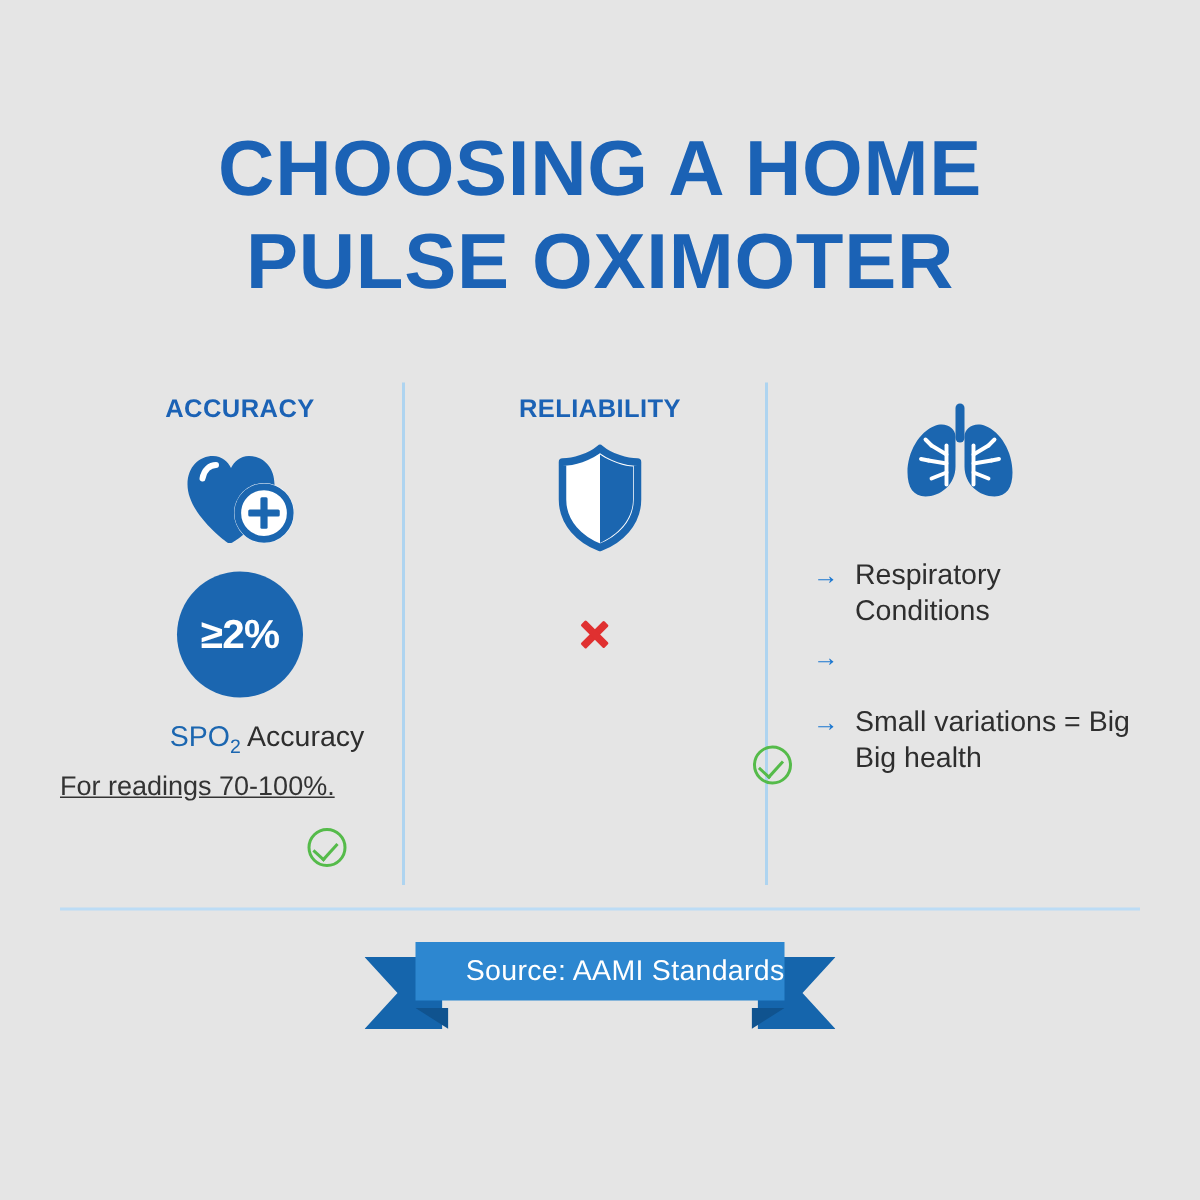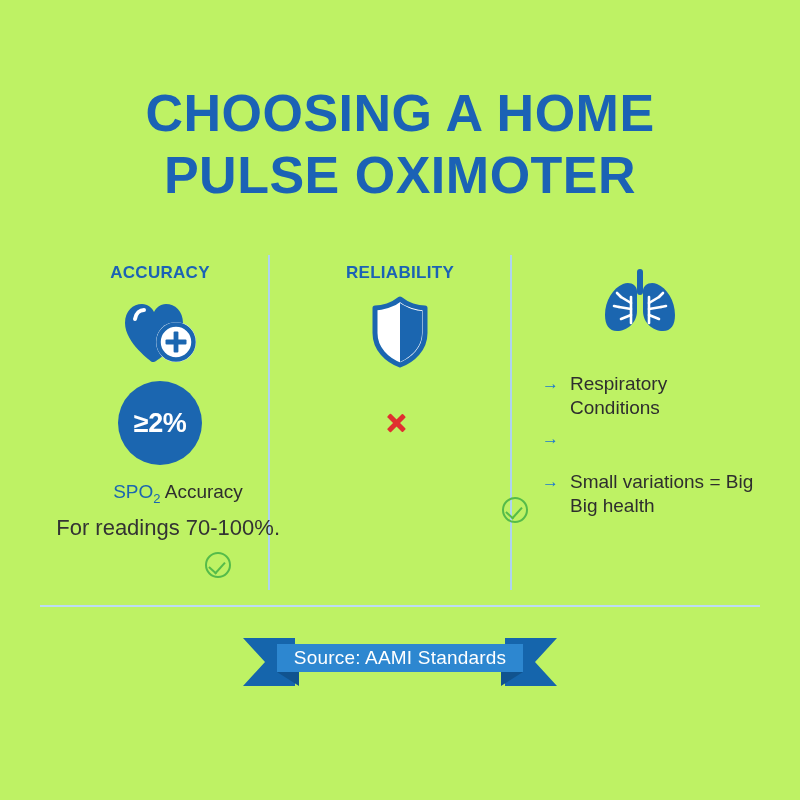--- a/index.html
+++ b/index.html
@@ -8,21 +8,21 @@
     width: 800px;
     height: 800px;
     background: #ffffff;
     font-family: "Liberation Sans", sans-serif;
   }
 
   #page {
     position: relative;
     width: 800px;
     height: 800px;
-    background: #bef264;
+    background: #e5e5e5;
     overflow: hidden;
   }
 
   
   #title-block {
     position: absolute;
     left: 0;
     top: 82px;
     width: 800px;
     text-align: center;
@@ -100,24 +100,25 @@
   .acc-caption {
     text-align: center;
     margin-top: 14px;
     font-size: 19px;
     color: #2e2e2e;
     line-height: 26px;
   }
   .spo2 { color: #1b66b0; margin-left: 36px; }
   .spo2 sub { font-size: 13px; }
   .acc-sub {
-    text-align: right;
+    text-align: left;
     margin-top: 3px;
-    font-size: 22px;
+    font-size: 18px;
     color: #333333;
+    text-decoration: underline;
   }
 
   
   .check-circle {
     width: 26px;
     height: 26px;
     border-radius: 50%;
     border: 2.4px solid #55bb4a;
     position: relative;
     display: inline-block;
@@ -242,27 +243,27 @@
     top: 44px;
     width: 22px;
     height: 14px;
     background: #10538f;
   }
   #fold-left  { left: 34px;  clip-path: polygon(0 0, 22px 0, 22px 14px); }
   #fold-right { right: 34px; clip-path: polygon(0 0, 22px 0, 0 14px); }
   #ribbon-center {
     position: absolute;
     left: 34px;
-    top: 16px;
+    top: 0;
     width: 246px;
-    height: 28px;
+    height: 39px;
     background: #2d87d0;
     display: flex;
     align-items: center;
-    justify-content: center;
+    justify-content: flex-end;
   }
   #ribbon-label {
     color: #ffffff;
     font-size: 19px;
     letter-spacing: 0.2px;
   }
 </style>
 </head>
 <body>
 

